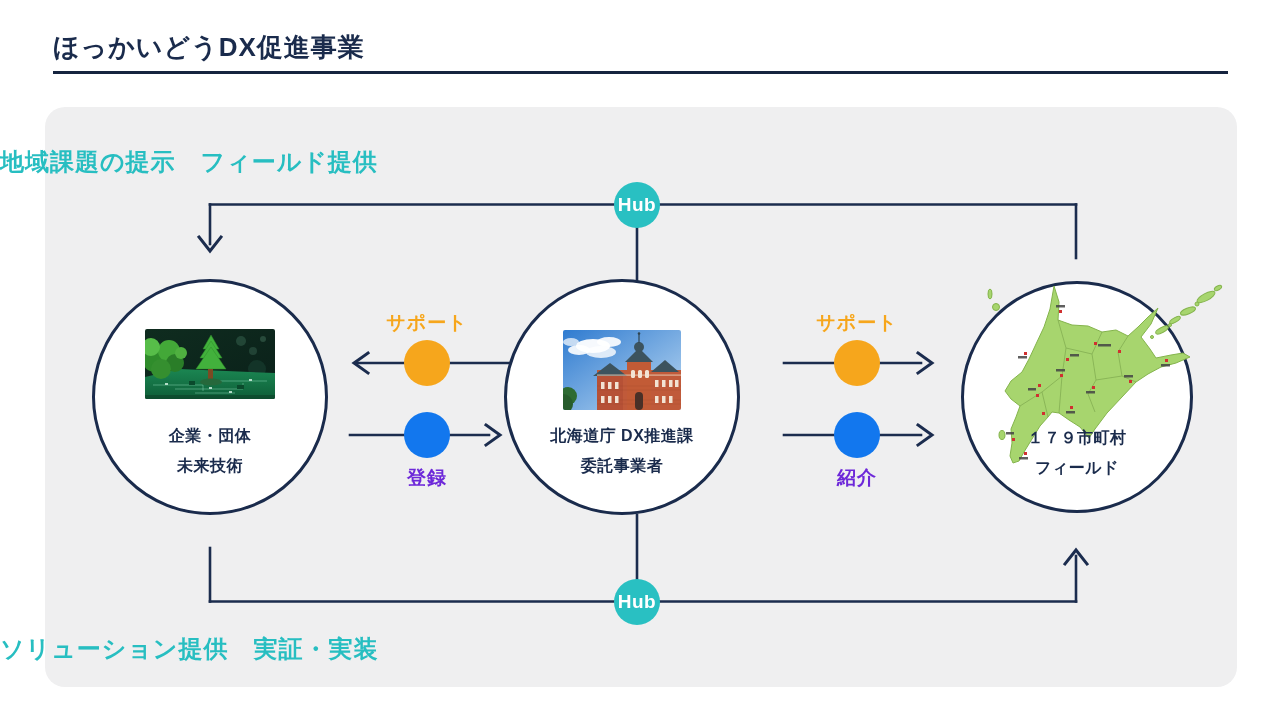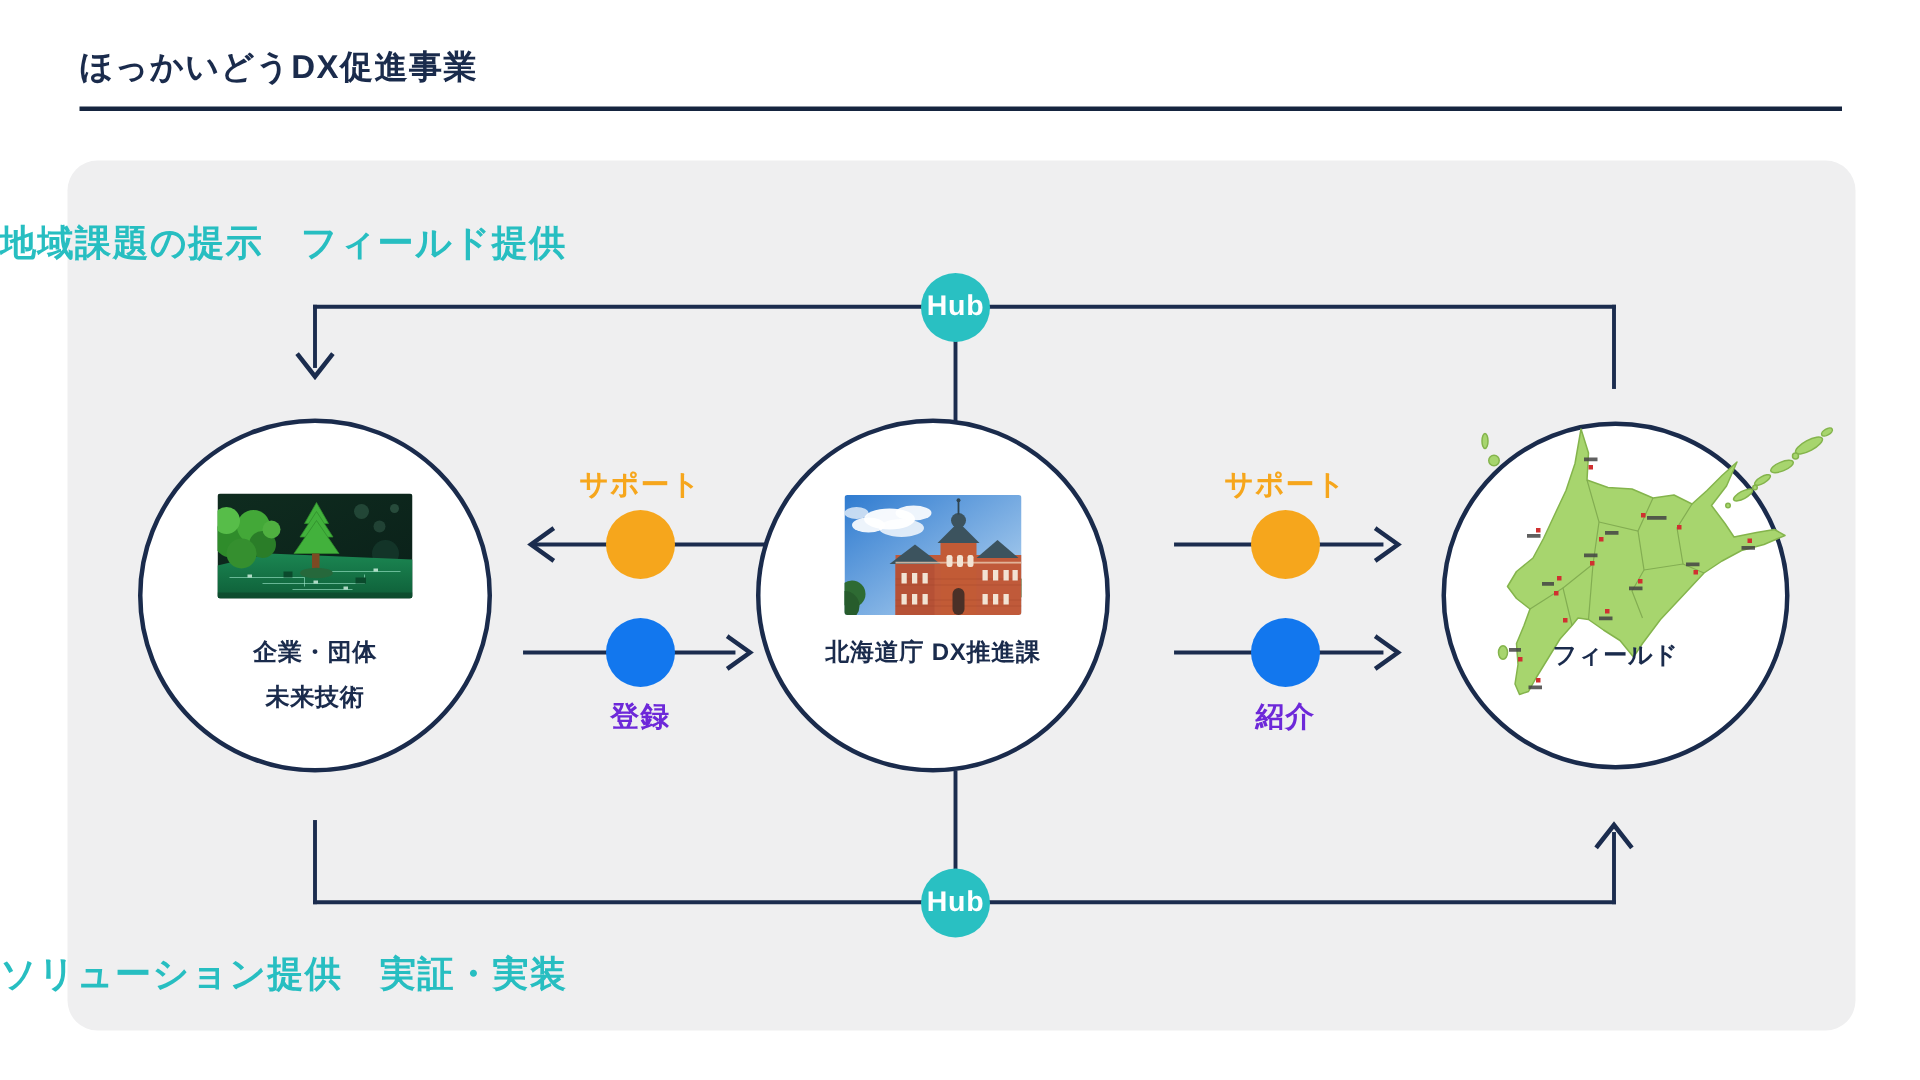--- a/index.html
+++ b/index.html
@@ -2,21 +2,21 @@
 <html><head>
 <meta charset="utf-8">
 <style>
   * { box-sizing: border-box; margin: 0; padding: 0; }
   html,body { background:#ffffff; }
   body { font-family: "Liberation Sans", "DejaVu Sans", sans-serif; }
   .page { position:relative; width:1280px; height:720px; background:#ffffff; overflow:hidden; }
 
   .page-title {
     position:absolute; left:53px; top:30px;
-    font-size:22px; font-weight:bold; color:#1a2b4c; letter-spacing:1px;
+    font-size:26px; font-weight:bold; color:#1a2b4c; letter-spacing:1px;
   }
   .title-rule {
     position:absolute; left:53px; top:71px; width:1175px; height:2.5px;
     background:#15243f;
   }
   .panel {
     position:absolute; left:45px; top:107px; width:1192px; height:580px;
     background:#efeff0; border-radius:20px;
   }
 
@@ -213,20 +213,21 @@
           <rect x="45" y="66" width="3.5" height="7"></rect>
           <rect x="52" y="66" width="3.5" height="7"></rect>
         <rect x="92" y="66" width="3.5" height="7"></rect>
           <rect x="99" y="66" width="3.5" height="7"></rect>
           <rect x="106" y="66" width="3.5" height="7"></rect>
       </g>
       <rect x="72" y="62" width="8" height="18" rx="4" fill="#4a3027"></rect>
     </svg>
     <div class="node-text">
       <div>北海道庁 DX推進課</div>
+      <div>委託事業者</div>
     </div>
   </div>
 
   <div class="node right">
     <svg class="map-img" width="258" height="194" viewBox="0 0 258 194">
       <g fill="#a7d56e" stroke="#84b44c" stroke-width="1" stroke-linejoin="round">
         <path d="M88 6 L93 22 L92 40 L106 45 L122 46 L136 52 L150 50 L162 56 L172 47 L182 37 L192 28 L185 44 L175 57 L184 69 L190 78 L205 75 L217 73 L224 77 L210 83 L195 87 L182 94 L170 102 L156 117 L141 133 L129 149 L123 158 L114 147 L103 140 L93 133 L86 132 L82 137 L74 146 L66 159 L58 172 L53 181 L47 183 L44 176 L46 163 L45 149 L50 137 L54 126 L45 119 L39 111 L45 101 L56 92 L63 79 L70 64 L78 47 L84 29 Z"></path>
         <ellipse cx="24" cy="14" rx="2" ry="5"></ellipse>
         <circle cx="30" cy="27" r="3.5"></circle>
         <ellipse cx="36" cy="155" rx="3" ry="4.5"></ellipse>
@@ -274,20 +275,21 @@
           <rect x="158" y="95" width="9" height="2.5"></rect>
         <rect x="120" y="111" width="9" height="2.5"></rect>
           <rect x="90" y="89" width="9" height="2.5"></rect>
         <rect x="62" y="108" width="8" height="2.5"></rect>
           <rect x="100" y="131" width="9" height="2.5"></rect>
         <rect x="53" y="177" width="9" height="2.5"></rect>
           <rect x="40" y="152" width="8" height="2.5"></rect>
       </g>
     </svg>
     <div class="node-text">
+      <div>１７９市町村</div>
       <div>フィールド</div>
     </div>
   </div>
 
   <div class="dot orange o-left"></div>
   <div class="dot blue b-left"></div>
   <div class="dot orange o-right"></div>
   <div class="dot blue b-right"></div>
 
   <div class="link-label orange lab-sup-left">サポート</div>

